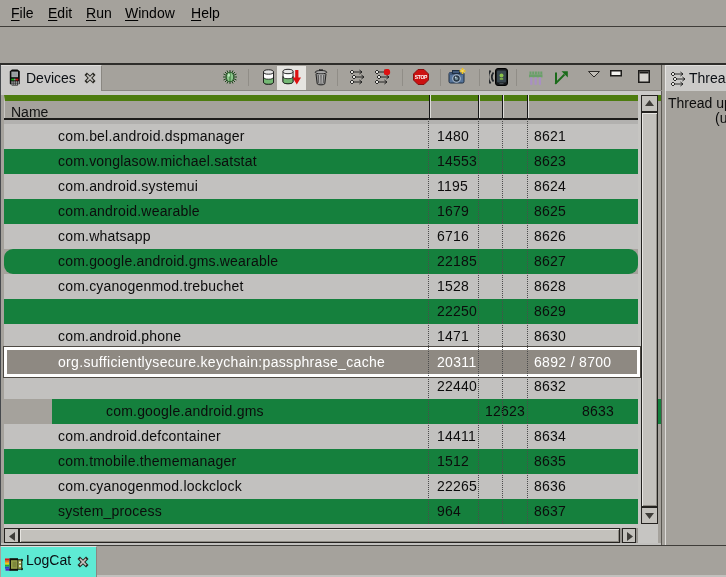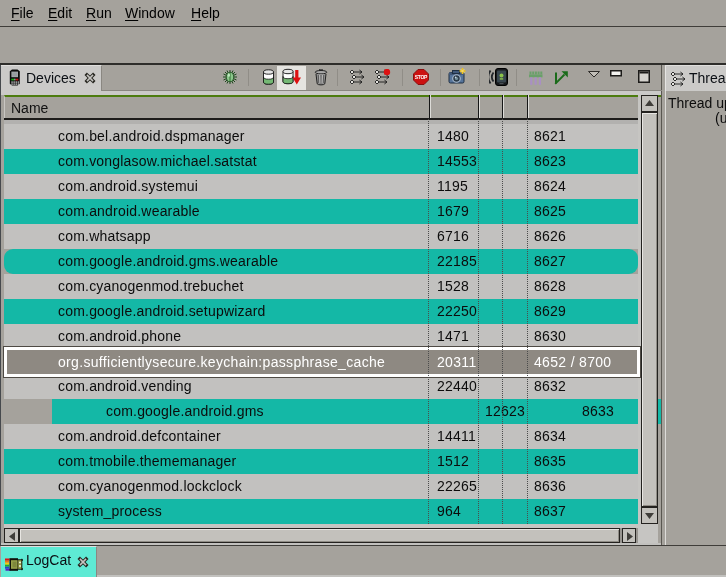--- a/index.html
+++ b/index.html
@@ -25,27 +25,27 @@
 #devstrip{left:1px;top:91px;width:660px;height:4px;background:#cbcac8;}
 #leftborder{left:0;top:65px;width:1px;height:512px;background:#46494d;}
 #sash{left:661px;top:65px;width:4px;height:480px;background:#a5a29c;border-left:1px solid #5a5751;}
 #botline{left:0;top:545px;width:726px;height:1px;background:#3f3d39;}
 
 #bottombar{left:0;top:546px;width:726px;height:31px;background:#a5a29c;}
 #botstrip{left:97px;top:575px;width:629px;height:2px;background:#c2c1be;}
 #logtab{left:1px;top:546px;width:96px;height:43px;background:#5eead4;border-top:1px solid #e0dfdd;border-right:1px solid #8a8781;}
 #logtab .ttl{position:absolute;left:25px;top:5px;font-size:14px;color:#0b0f14;}
 
-#theader{left:4px;top:95px;width:698px;height:23px;background:#a5a29c;border-top:2px solid #4d7c0f;border-left:1px solid #c8c6c2;}
+#theader{left:4px;top:95px;width:698px;height:23px;background:#a5a29c;border-top:6px solid #4d7c0f;border-left:1px solid #c8c6c2;}
 #theader .htext{position:absolute;left:6px;top:3px;font-size:14px;color:#111;}
 #hline{left:4px;top:118px;width:634px;height:2px;background:#1d1c1a;}
 #partialrow{left:4px;top:120px;width:634px;height:4px;background:#b2b1af;}
 .trow{position:absolute;left:4px;width:634px;height:25px;font-size:14px;letter-spacing:0.2px;color:#0c0c0c;}
 .trow.light{background:#c2c1bf;}
-.trow.dark{background:#14b8a6;padding-left:28px;}
+.trow.dark{background:#15803d;padding-left:28px;}
 .trow span{position:absolute;top:4px;white-space:pre;}
 .cname{left:54px;}
 .cpid{left:433px;}
 .cport{left:530px;}
 .selrow{position:absolute;left:3px;width:638px;height:32px;border:1px solid #4e4a44;background:#fff;z-index:5;}
 .selinner{position:absolute;left:3px;top:3px;width:630px;height:24px;background:#8e8982;font-size:14px;letter-spacing:0.32px;text-align:right;}
 .selinner span{position:absolute;top:4px;white-space:pre;}
 .selinner .cname{left:51px;} .selinner .cpid{left:430px;} .selinner .cport{left:527px;}
 
 .vdot{position:absolute;top:119px;width:1px;height:405px;background-image:linear-gradient(#4c4c4c 50%,transparent 50%);background-size:1px 2px;z-index:6;}
@@ -312,38 +312,36 @@
   <span class="cname">com.google.android.gms.wearable</span>
   <span class="cpid">22185</span>
   <span class="cport">8627</span>
 </div>
 <div class="trow light" style="top:274px;">
   <span class="cname">com.cyanogenmod.trebuchet</span>
   <span class="cpid">1528</span>
   <span class="cport">8628</span>
 </div>
 <div class="trow dark" style="top:299px;">
-  <span class="cname">com.google.android.setupwizard</span>
   <span class="cpid">22250</span>
   <span class="cport">8629</span>
 </div>
 <div class="trow light" style="top:324px;">
   <span class="cname">com.android.phone</span>
   <span class="cpid">1471</span>
   <span class="cport">8630</span>
 </div>
 <div class="selrow" style="top:346px;">
   <div class="selinner">
     <span class="cname" style="color:#fff;">org.sufficientlysecure.keychain:passphrase_cache</span>
     <span class="cpid" style="color:#fff;">20311</span>
-    <span class="cport" style="color:#fff;">4652 / 8700</span>
+    <span class="cport" style="color:#fff;">6892 / 8700</span>
   </div>
 </div>
 <div class="trow light" style="top:374px;">
-  <span class="cname">com.android.vending</span>
   <span class="cpid">22440</span>
   <span class="cport">8632</span>
 </div>
 <div class="trow dark" style="top:399px;margin-left:48px;">
   <span class="cname">com.google.android.gms</span>
   <span class="cpid">12623</span>
   <span class="cport">8633</span>
 </div>
 <div class="trow light" style="top:424px;">
   <span class="cname">com.android.defcontainer</span>

